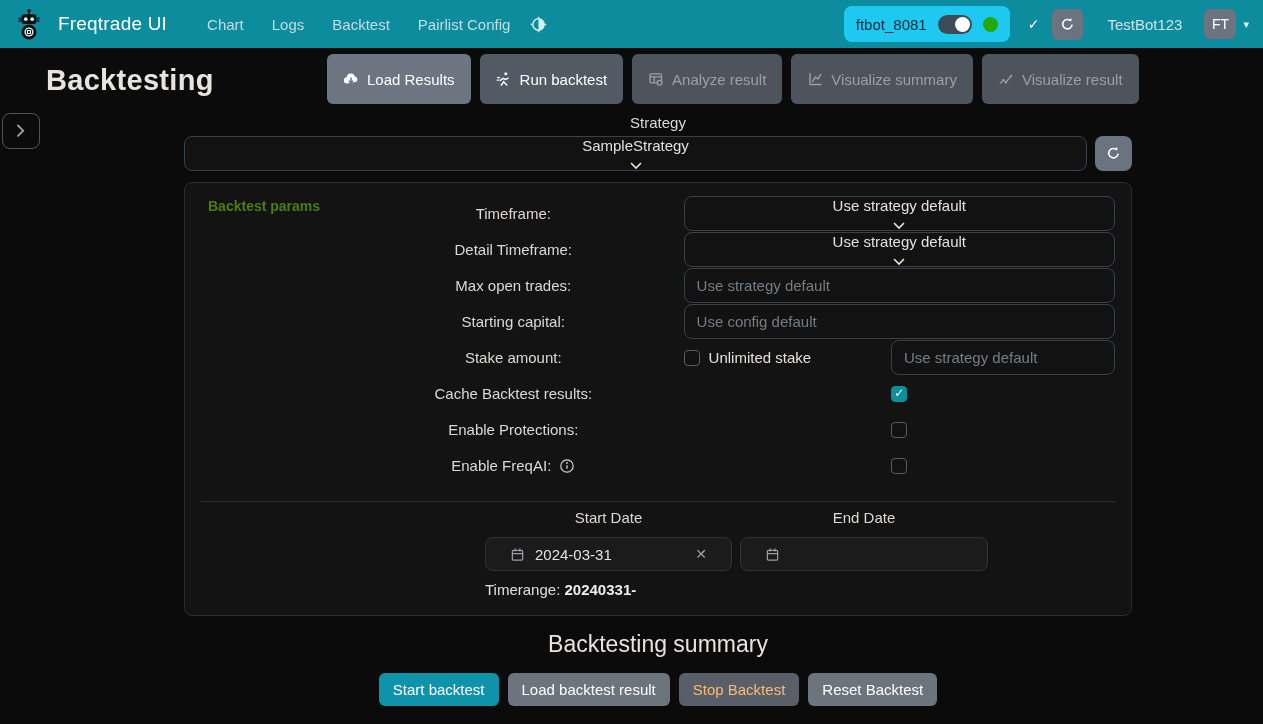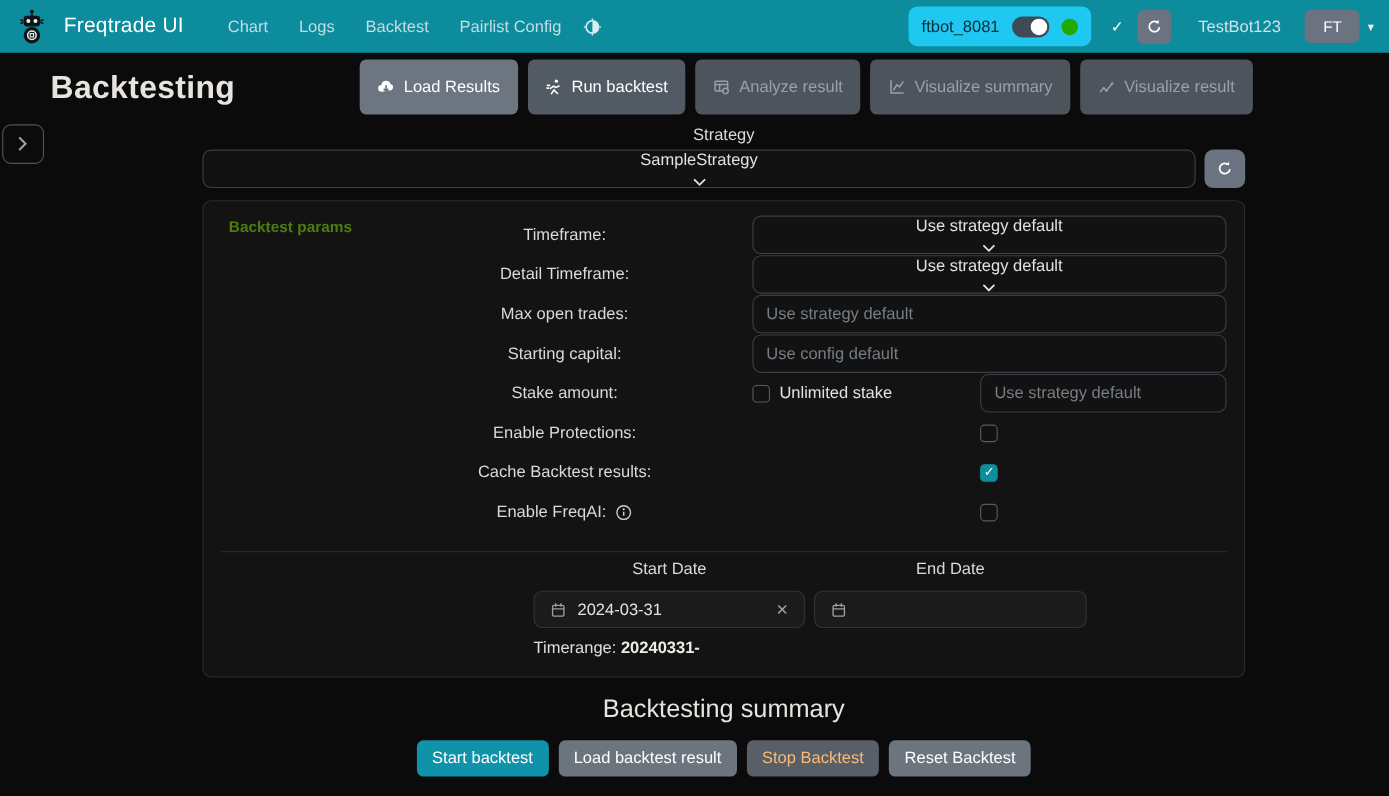--- a/index.html
+++ b/index.html
@@ -31,21 +31,21 @@
   .toggle .knob { position:absolute; top:2px; right:2px; width:15px; height:15px; border-radius:50%; background:#ffffff; }
   .status-dot { width:15px; height:15px; border-radius:50%; background:#23a902; }
   .nav-check { color:#ffffff; font-size:14px; margin-left:18px; }
   .nav-reload {
     margin-left:13px; width:31px; height:31px; border-radius:6px; background:#6b7380;
     display:flex; align-items:center; justify-content:center; cursor:pointer; border:none;
   }
   .nav-user { margin-left:24px; color:#cfe2e6; font-size:15px; }
   .avatar-group { margin-left:22px; display:flex; align-items:center; gap:7px; cursor:pointer; }
   .avatar-badge {
-    width:50px; height:30px; border-radius:6px; background:#6b7380; color:#fff;
+    width:32px; height:30px; border-radius:6px; background:#6b7380; color:#fff;
     display:flex; align-items:center; justify-content:center; font-size:14px;
   }
   .avatar-caret { color:#eaf4f6; font-size:11px; }
 
   
   .page-title { position:absolute; left:46px; top:64px; font-size:29px; font-weight:600; color:#e7e4e0; letter-spacing:.3px; }
   .header-actions { position:absolute; left:327px; top:54px; display:flex; gap:9px; }
   .hbtn {
     height:50px; border:none; border-radius:6px; display:flex; align-items:center; gap:8px;
     padding:0 16px; font-size:15px; font-family:inherit; cursor:pointer; color:#ffffff;
@@ -107,21 +107,21 @@
   .stake-input { width:224px !important; margin-left:auto; }
   .divider { position:absolute; left:16px; right:16px; top:318px; border-top:1px solid #2c2c2c; }
 
   
   .date-col { position:absolute; top:326px; }
   .date-col-start { left:300px; width:247px; }
   .date-col-end { left:555px; width:248px; }
   .date-label { text-align:center; font-size:15px; color:#dcd9d6; margin-bottom:11px; }
   .date-input {
     height:34px; background:#1b1b1b; border:1px solid #333; border-radius:8px;
-    display:flex; align-items:center; gap:10px; padding:0 14px; cursor:pointer;
+    display:flex; align-items:center; gap:10px; padding:0 24px; cursor:pointer;
   }
   .date-value { font-size:15px; color:#e4e1dd; flex:1; }
   .date-clear { color:#9aa1a7; font-size:14px; cursor:pointer; }
   .timerange { position:absolute; left:300px; width:503px; top:398px; font-size:15px; color:#e0ddd9; }
   .timerange b { color:#f0ede9; }
 
   
   .summary-title { top:631px; text-align:center; font-size:23px; color:#e7e4e0; }
   .summary-actions { top:673px; display:flex; justify-content:center; gap:9px; }
   .sbtn {
@@ -314,30 +314,30 @@
         <div class="pcontent">
           <span class="stake-left">
             <span class="checkbox"></span>
             <span>Unlimited stake</span>
           </span>
           <input class="tinput stake-input" placeholder="Use strategy default" style="">
         </div>
       </div>
 
       <div class="prow">
+        <div class="plabel">Cache Backtest results:</div>
+        <div class="pcontent center-content">
+          <span class="checkbox checked"></span>
+        </div>
+      </div>
+
+      <div class="prow">
         <div class="plabel">Enable Protections:</div>
         <div class="pcontent center-content">
           <span class="checkbox"></span>
-        </div>
-      </div>
-
-      <div class="prow">
-        <div class="plabel">Cache Backtest results:</div>
-        <div class="pcontent center-content">
-          <span class="checkbox checked"></span>
         </div>
       </div>
 
       <div class="prow">
         <div class="plabel">
           <span>Enable FreqAI:</span>
           <span class="info-icon">
             <svg width="16" height="16" viewBox="0 0 16 16">
               <circle cx="8" cy="8" r="6.2" stroke="#cfd4d9" stroke-width="1.2" fill="none"></circle>
               <path d="M8 7.3v3.5" stroke="#cfd4d9" stroke-width="1.3"></path>

